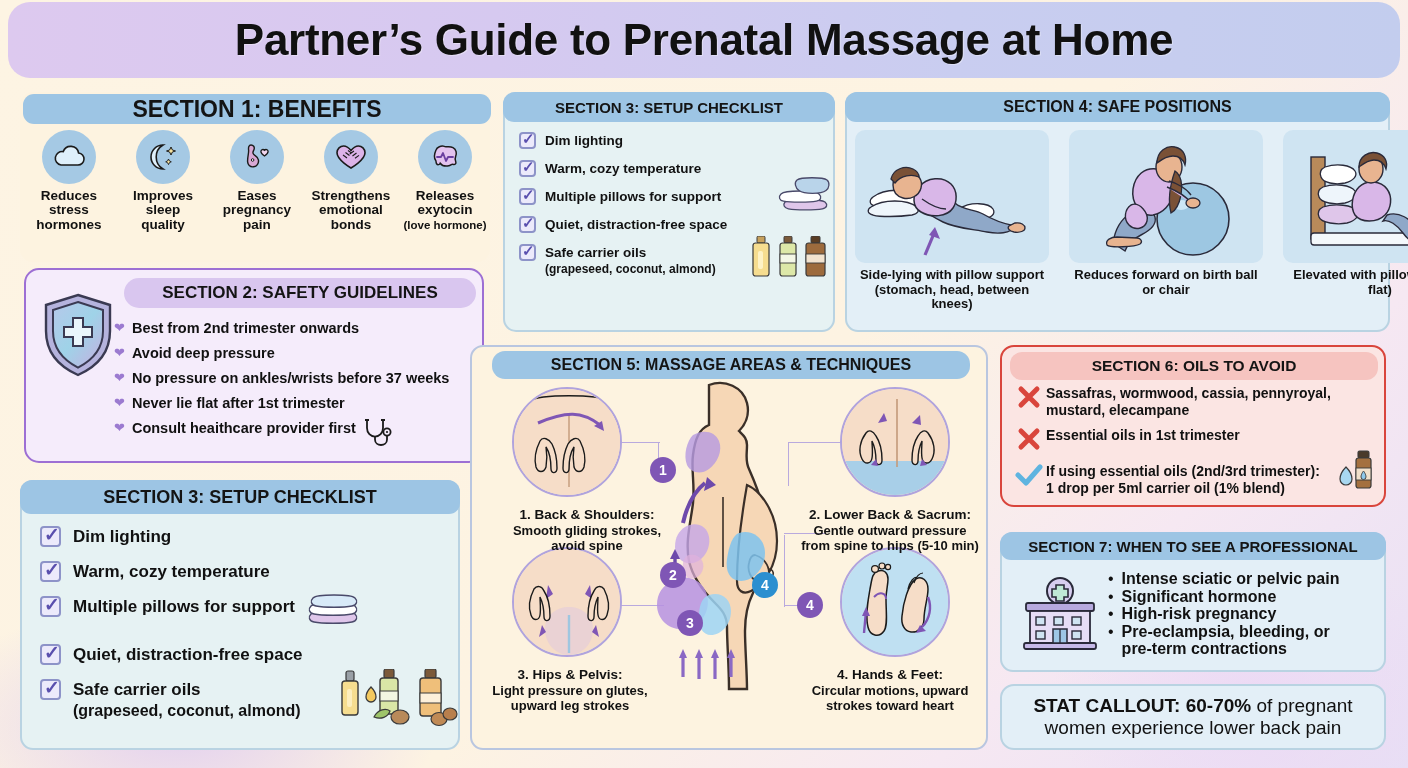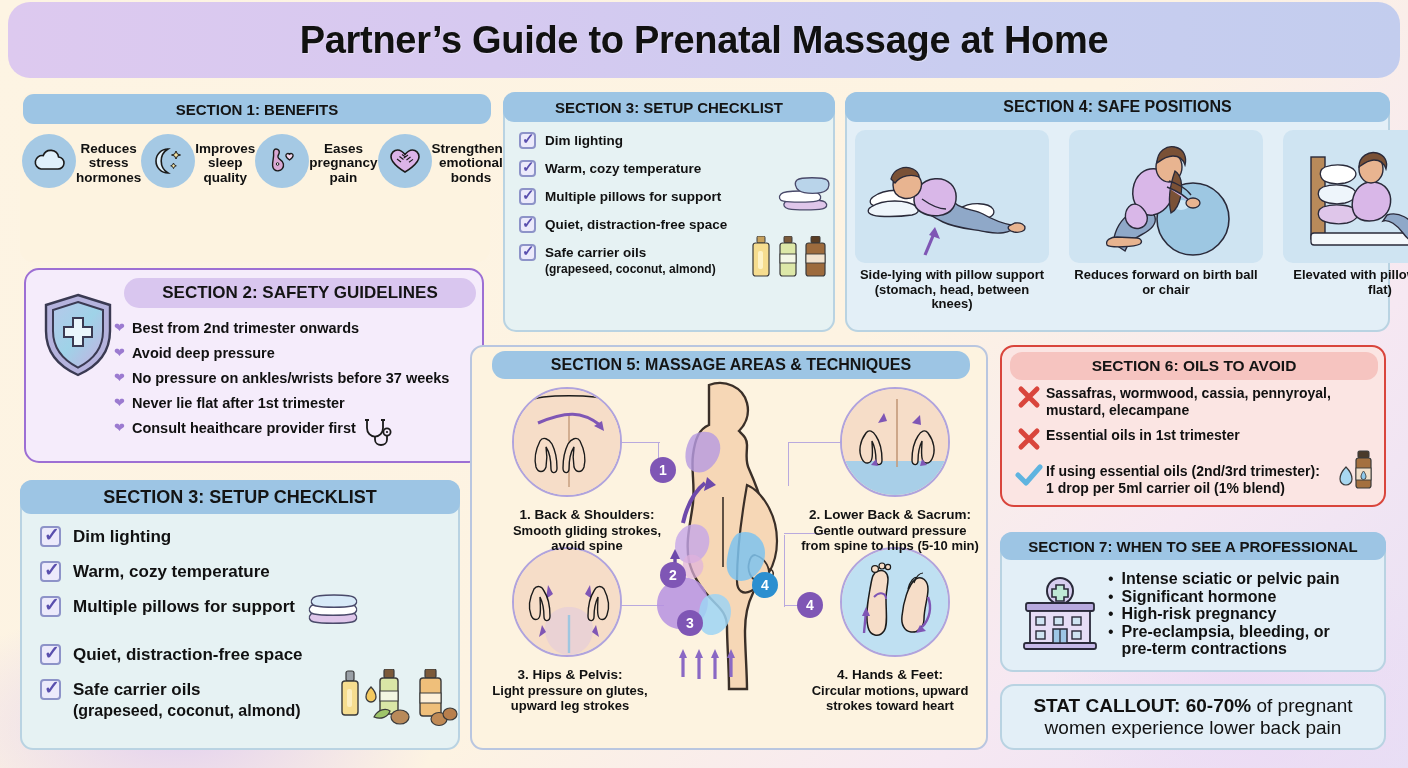--- a/index.html
+++ b/index.html
@@ -21,41 +21,41 @@
   }
 
   
   .header {
     position:absolute; left:8px; top:2px; width:1392px; height:76px;
     border-radius:22px;
     background: linear-gradient(90deg,#ddc9ef 0%,#d6c9f0 35%,#c9cdf0 68%,#c3cdee 100%);
     display:flex; align-items:center; justify-content:center;
   }
   .header h1 {
-    font-size:38px; font-weight:bold; color:#111; letter-spacing:-.3px;
+    font-size:44px; font-weight:bold; color:#111; letter-spacing:-.3px;
     text-shadow:1px 1px 0 rgba(255,255,255,.35);
   }
 
   
   .panel { position:absolute; border-radius:13px; }
   .panel-hdr {
     border-radius:11px; text-align:center; font-weight:bold;
     color:#141414; display:flex; align-items:center; justify-content:center;
   }
   .blue-hdr { background:#9dc5e4; }
   .lav-hdr  { background:#d9c6ef; }
   .red-hdr  { background:#f6c4c0; }
   .mint-bg  { background:#e6f2f3; border:2px solid #b9d3e2; }
 
   
   #sec1 { left:20px; top:92px; width:470px; height:170px;
           background:#fdf3e0; border:2px solid transparent; }
-  #sec1 .panel-hdr { position:absolute; left:1px; top:0; width:468px; height:30px; font-size:15px; }
+  #sec1 .panel-hdr { position:absolute; left:1px; top:0; width:468px; height:30px; font-size:23px; }
   .benefits { position:absolute; top:36px; left:0; width:470px; display:flex; }
-  .benefit { flex:1; display:flex; flex-direction:row; align-items:center; }
+  .benefit { flex:1; display:flex; flex-direction:column; align-items:center; }
   .bicon {
     width:54px; height:54px; border-radius:50%; background:#a5c9e4;
     display:flex; align-items:center; justify-content:center;
   }
   .blabel { margin-top:5px; font-size:13.5px; font-weight:bold; line-height:1.06; text-align:center; color:#111; }
   .blabel .sm { font-size:11.5px; font-weight:bold; }
 
   
   #sec2 { left:24px; top:268px; width:460px; height:195px;
           background:#f5ecfb; border:2.5px solid #9d6fd4; border-radius:15px; }

